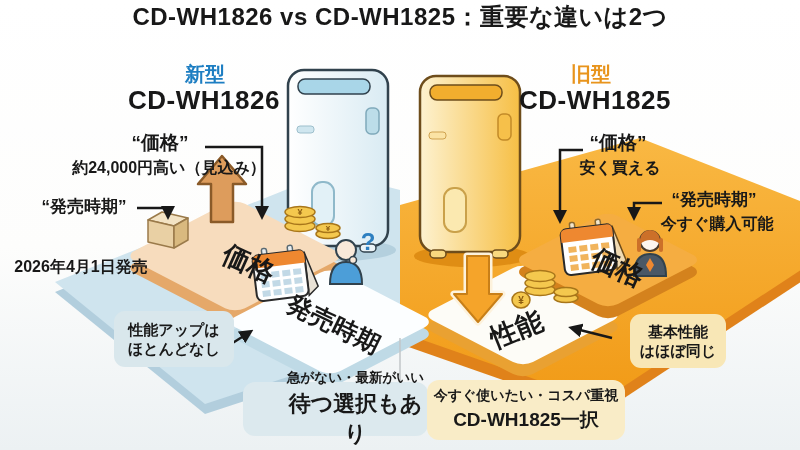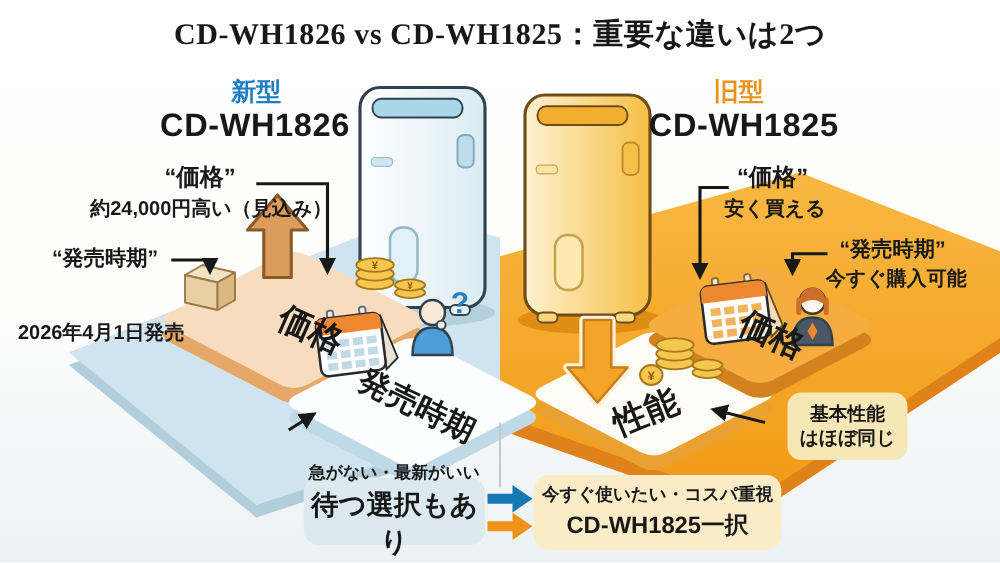--- a/index.html
+++ b/index.html
@@ -19,21 +19,21 @@
   .detail{font-size:16px;}
   .note{position:absolute;border-radius:11px;display:flex;flex-direction:column;
         align-items:center;justify-content:center;font-weight:bold;color:#181818;
         text-align:center;}
   .note-blue{background:#d9e7ec;}
   .note-cream{background:#f8e7b6;}
   .note div{font-size:15px;line-height:1.3;}
   .cbox{position:absolute;border-radius:12px;display:flex;flex-direction:column;
         align-items:center;justify-content:center;font-weight:800;color:#181818;
         text-align:center;}
-  .cbox-blue{background:#dce9ee;}
+  .cbox-blue{background:#dce9ee;padding-left:40px;}
   .cbox-cream{background:#f9ecc7;}
   .cbox .l1{font-size:13.5px;}
   .cbox .l2{font-size:22px;margin-top:2px;}
   .cbox-cream .l1{font-size:14px;}
   .cbox-cream .l2{font-size:19px;}
   svg text{font-family:"Liberation Sans","DejaVu Sans",sans-serif;}
 </style>
 </head>
 <body>
 
@@ -216,37 +216,41 @@
   <text font-size="27" font-weight="800" fill="#181818" text-anchor="middle" transform="translate(245,272) rotate(24)">価格</text>
   <text font-size="25" font-weight="800" fill="#181818" text-anchor="middle" transform="translate(330,332) rotate(26)">発売時期</text>
   <text font-size="27" font-weight="800" fill="#181818" text-anchor="middle" transform="translate(520,338) rotate(-22)">性能</text>
   <text font-size="27" font-weight="800" fill="#181818" text-anchor="middle" transform="translate(614,276) rotate(24)">価格</text>
 
   <line x1="400" y1="338" x2="400" y2="390" stroke="#c2c6c8" stroke-width="1.5"></line>
   <path fill="#1678b4" d="M390,395 h20 v-7 l16,11 l-16,11 v-7 h-20 Z"></path>
   <path fill="#ef9318" d="M390,417 h20 v-7 l16,11 l-16,11 v-7 h-20 Z"></path>
 </svg>
 
-<div class="t title" style="left:400px;top:15px;font-family:Liberation Serif, serif;">CD-WH1826 vs CD-WH1825：重要な違いは2つ</div>
+<div class="t title" style="left:400px;top:4px;">CD-WH1826 vs CD-WH1825：重要な違いは2つ</div>
 
 <div class="t badge" style="left:205px;top:63px;color:#1d7ec2;">新型</div>
 <div class="t model" style="left:204px;top:86px;">CD-WH1826</div>
 <div class="t badge" style="left:591px;top:63px;color:#e8941c;">旧型</div>
 <div class="t model" style="left:595px;top:86px;">CD-WH1825</div>
 
 <div class="t lbl" style="left:160px;top:133px;">“価格”</div>
 <div class="t detail" style="left:169px;top:159px;">約24,000円高い（見込み）</div>
 <div class="t lbl-s" style="left:84px;top:198px;">“発売時期”</div>
 <div class="t detail" style="left:81px;top:222px;margin-top:36px;">2026年4月1日発売</div>
 
 <div class="t lbl" style="left:618px;top:133px;">“価格”</div>
 <div class="t detail" style="left:620px;top:159px;">安く買える</div>
 <div class="t lbl-s" style="left:714px;top:191px;">“発売時期”</div>
 <div class="t detail" style="left:717px;top:215px;">今すぐ購入可能</div>
 
+<div class="note note-blue" style="left:114px;top:311px;width:120px;height:56px;">
+  <div>性能アップは</div>
+  <div>ほとんどなし</div>
+</div>
 
 <div class="note note-cream" style="left:630px;top:314px;width:96px;height:54px;">
   <div>基本性能</div>
   <div>はほぼ同じ</div>
 </div>
 
 <div class="cbox cbox-blue" style="left:243px;top:382px;width:145px;height:54px;">
   <div class="l1">急がない・最新がいい</div>
   <div class="l2">待つ選択もあり</div>
 </div>

